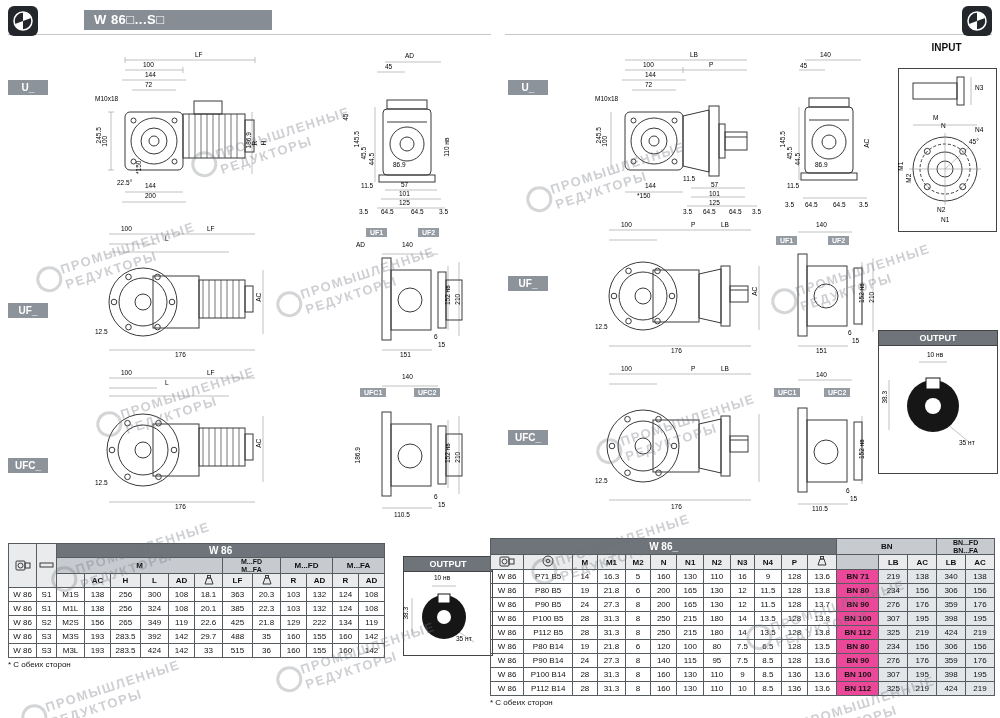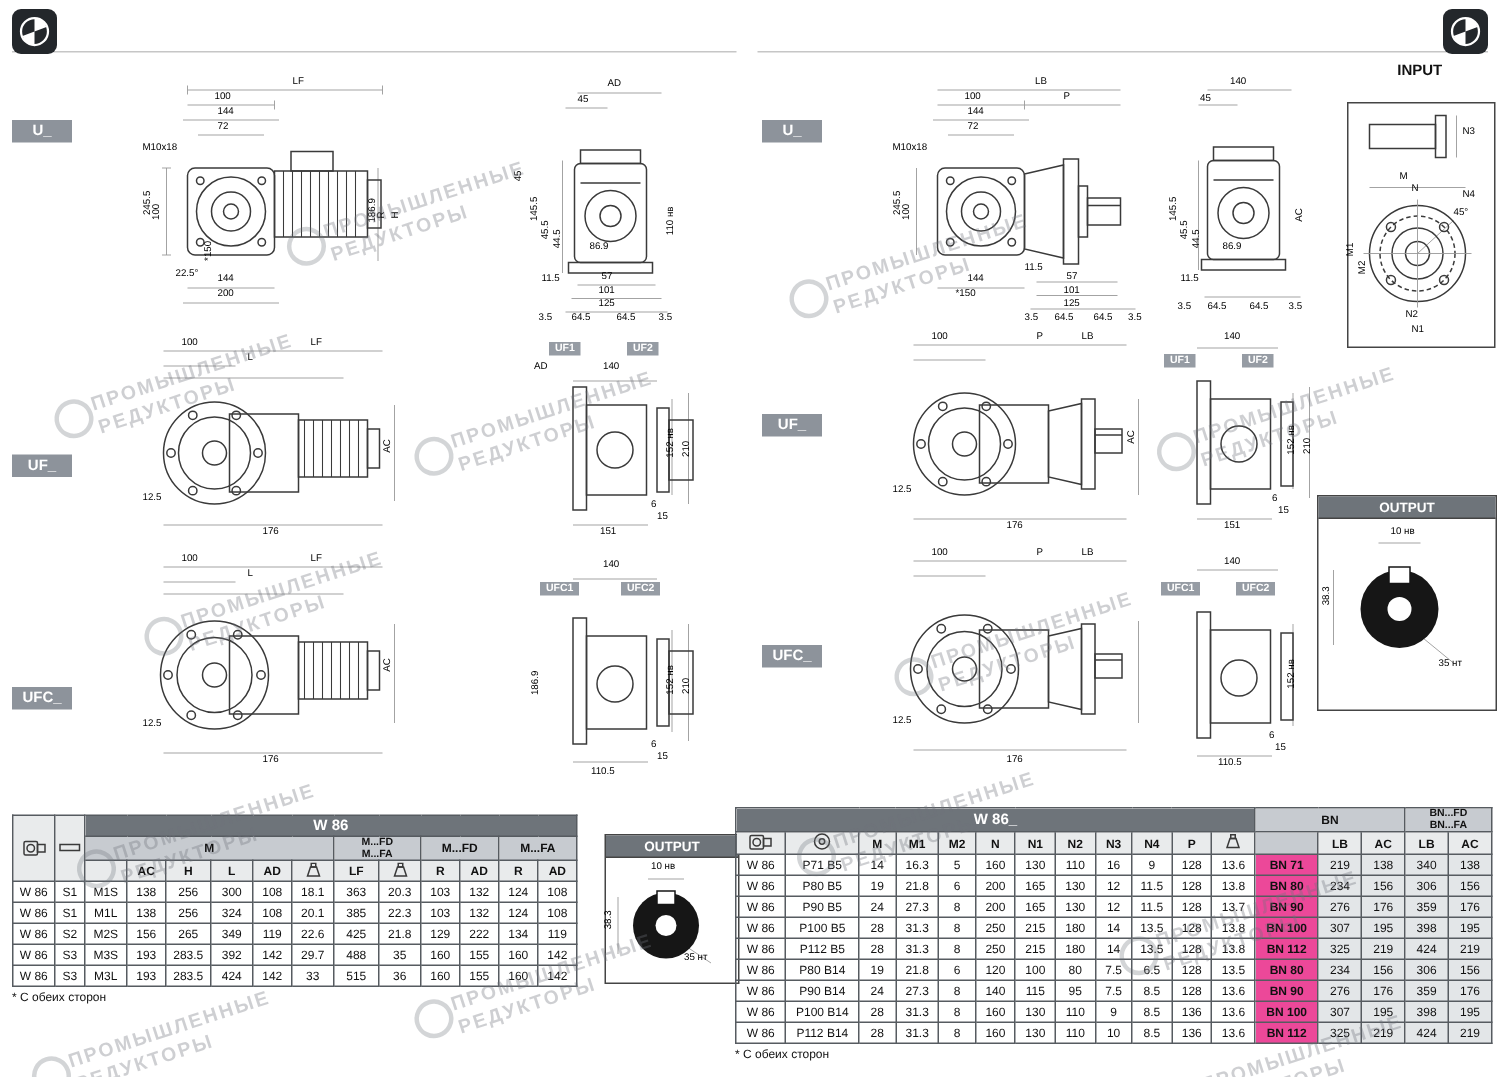--- a/index.html
+++ b/index.html
@@ -138,20 +138,21 @@
       </svg>
   </div>
   <div class="logo tr">
     <svg width="30" height="30">
         <rect x="0" y="0" width="30" height="30" rx="6" fill="#23272b"></rect>
       <circle cx="15" cy="15" r="9" fill="none" stroke="#fff" stroke-width="1.5"></circle>
       <path d="M15,15 L15,6 A9,9 0 0 1 23,12 Z" fill="#fff"></path>
       <path d="M15,15 L15,24 A9,9 0 0 1 7,18 Z" fill="#fff"></path>
       </svg>
   </div>
+  <div class="hbar left">W 86□...S□</div>
   <div class="rule" style="left:8px;top:34px;width:483px;"></div>
   <div class="rule" style="left:505px;top:34px;width:487px;"></div>
 
   <div class="seclbl" style="left:8px;top:80px;">U_</div>
   <div class="seclbl" style="left:8px;top:303px;">UF_</div>
   <div class="seclbl" style="left:8px;top:458px;">UFC_</div>
   <div class="seclbl" style="left:508px;top:80px;">U_</div>
   <div class="seclbl" style="left:508px;top:276px;">UF_</div>
   <div class="seclbl" style="left:508px;top:430px;">UFC_</div>
 

